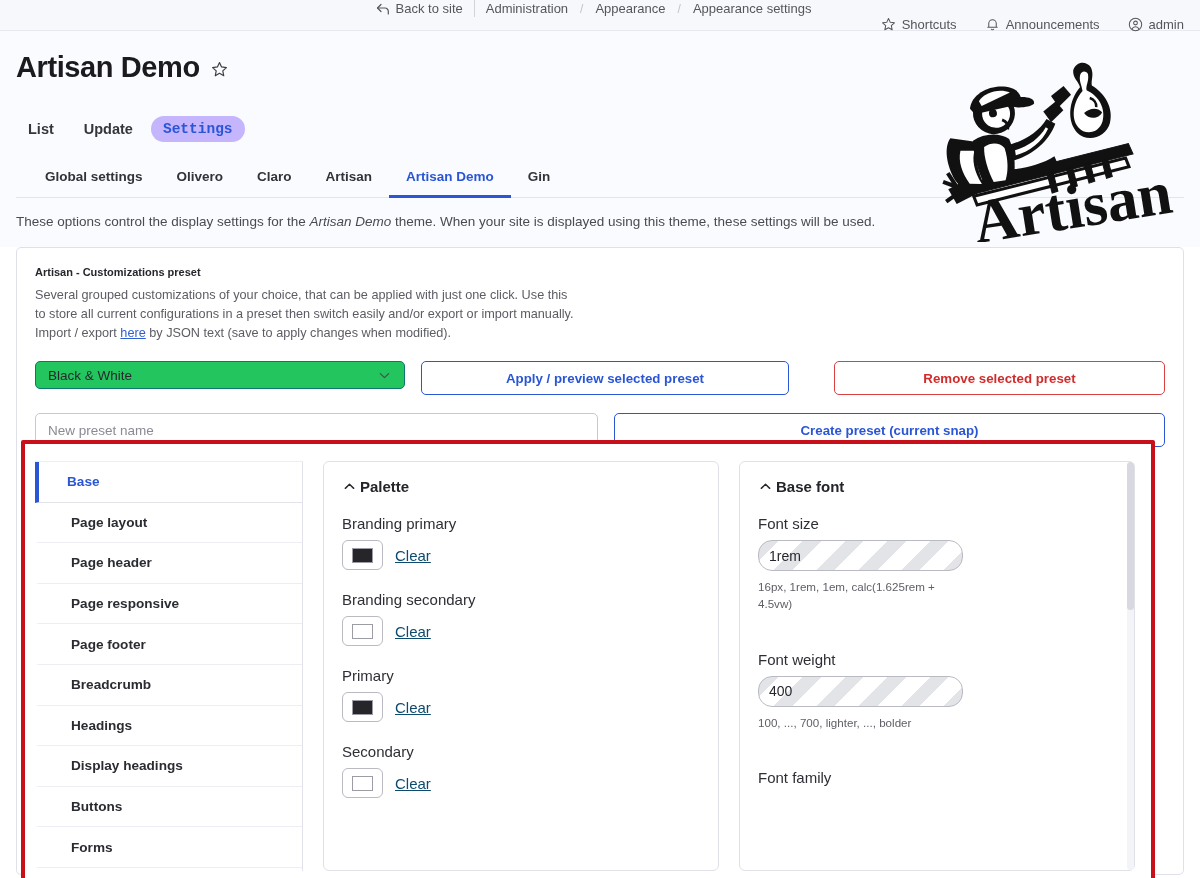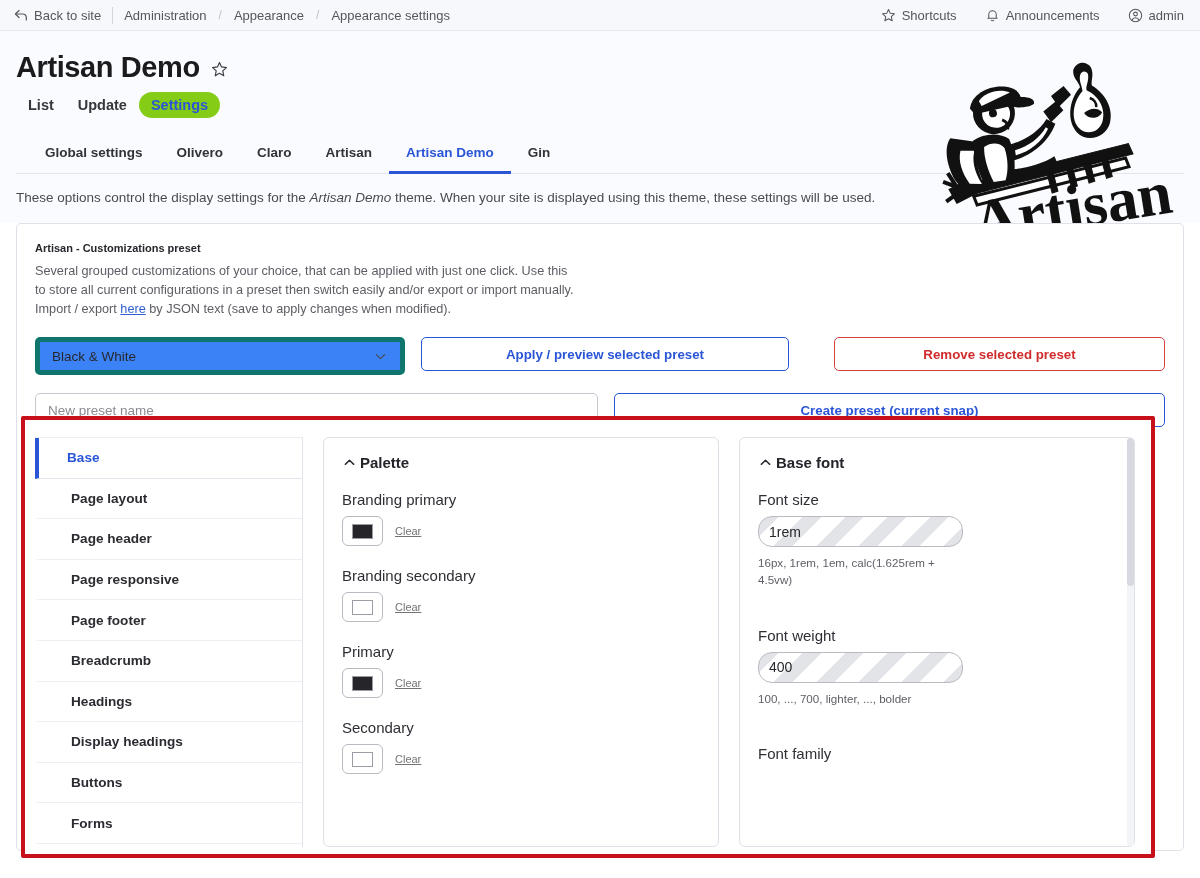--- a/index.html
+++ b/index.html
@@ -14,20 +14,21 @@
   
   .toolbar {
     height: 31px;
     background: #f7f8fc;
     border-bottom: 1px solid #e6e7ef;
     display: flex;
     align-items: center;
     padding: 0 16px 0 14px;
     font-size: 13px;
     color: #55565b;
+    flex-direction: column;
   }
   .tb-left { display: flex; align-items: center; gap: 0; }
   .tb-item {
     display: flex; align-items: center; gap: 6px;
     padding: 0 11px;
     color: #55565b;
     white-space: nowrap;
   }
   .tb-item:first-child { padding-left: 0; }
   .tb-sep {
@@ -48,33 +49,34 @@
   .title-row { display: flex; align-items: center; gap: 11px; }
   .page-title {
     font-size: 29px;
     font-weight: 700;
     letter-spacing: -0.4px;
     color: #1b1b1d;
   }
   .star-btn { line-height: 0; padding-top: 4px; }
 
   .primary-tabs {
-    display: flex; align-items: center; 
-    margin-top: 8px;
+    display: flex; align-items: center; gap: 6px;
+    margin-top: 32px;
   }
   .ptab {
     font-size: 14.5px;
     font-weight: 600;
     color: #353639;
     padding: 5px 12px;
     border-radius: 14px;
   }
   .ptab.active {
-    background: #84cc16;
+    background: #c4b5fd;
     color: #2a56d6;
+    font-family: Liberation Mono, monospace;
   }
 
   .sub-tabs {
     display: flex; align-items: stretch;
     margin-top: 18px;
     border-bottom: 1px solid #e3e4ec;
     padding-left: 12px;
   }
   .stab {
     font-size: 13.5px;
@@ -125,24 +127,24 @@
     line-height: 1.5;
     margin-top: 8px;
     max-width: 545px;
   }
   .card-p a { color: #2f5fd0; text-decoration: underline; }
 
   
   .ctrl-row { display: flex; gap: 16px; margin-top: 18px; }
   .select-box {
     flex: 0 0 370px;
-    height: 38px;
-    border: 5px solid #0f766e;
+    height: 28px;
+    border: 1px solid #0f766e;
     border-radius: 5px;
-    background: #3b82f6;
+    background: #22c55e;
     display: flex; align-items: center;
     padding: 0 12px;
     font-size: 13.5px;
     color: #27282d;
     position: relative;
   }
   .select-box .chev { margin-left: auto; line-height: 0; }
   .btn {
     height: 34px;
     border-radius: 5px;
@@ -244,22 +246,22 @@
     border-radius: 6px;
     background: #fff;
     display: flex; align-items: center; justify-content: center;
   }
   .swatch i {
     display: block;
     width: 21px; height: 15px;
     border: 1px solid #9b9ca4;
   }
   .clear-link {
-    font-size: 11px;
-    color: #737373;
+    font-size: 15px;
+    color: #0c4a6e;
     text-decoration: underline;
     text-align: center;
   }
   .field { margin-bottom: 21px; }
 
   .striped-input {
     height: 31px;
     border: 1px solid #b9bac2;
     border-radius: 14px;
     display: flex; align-items: center;

